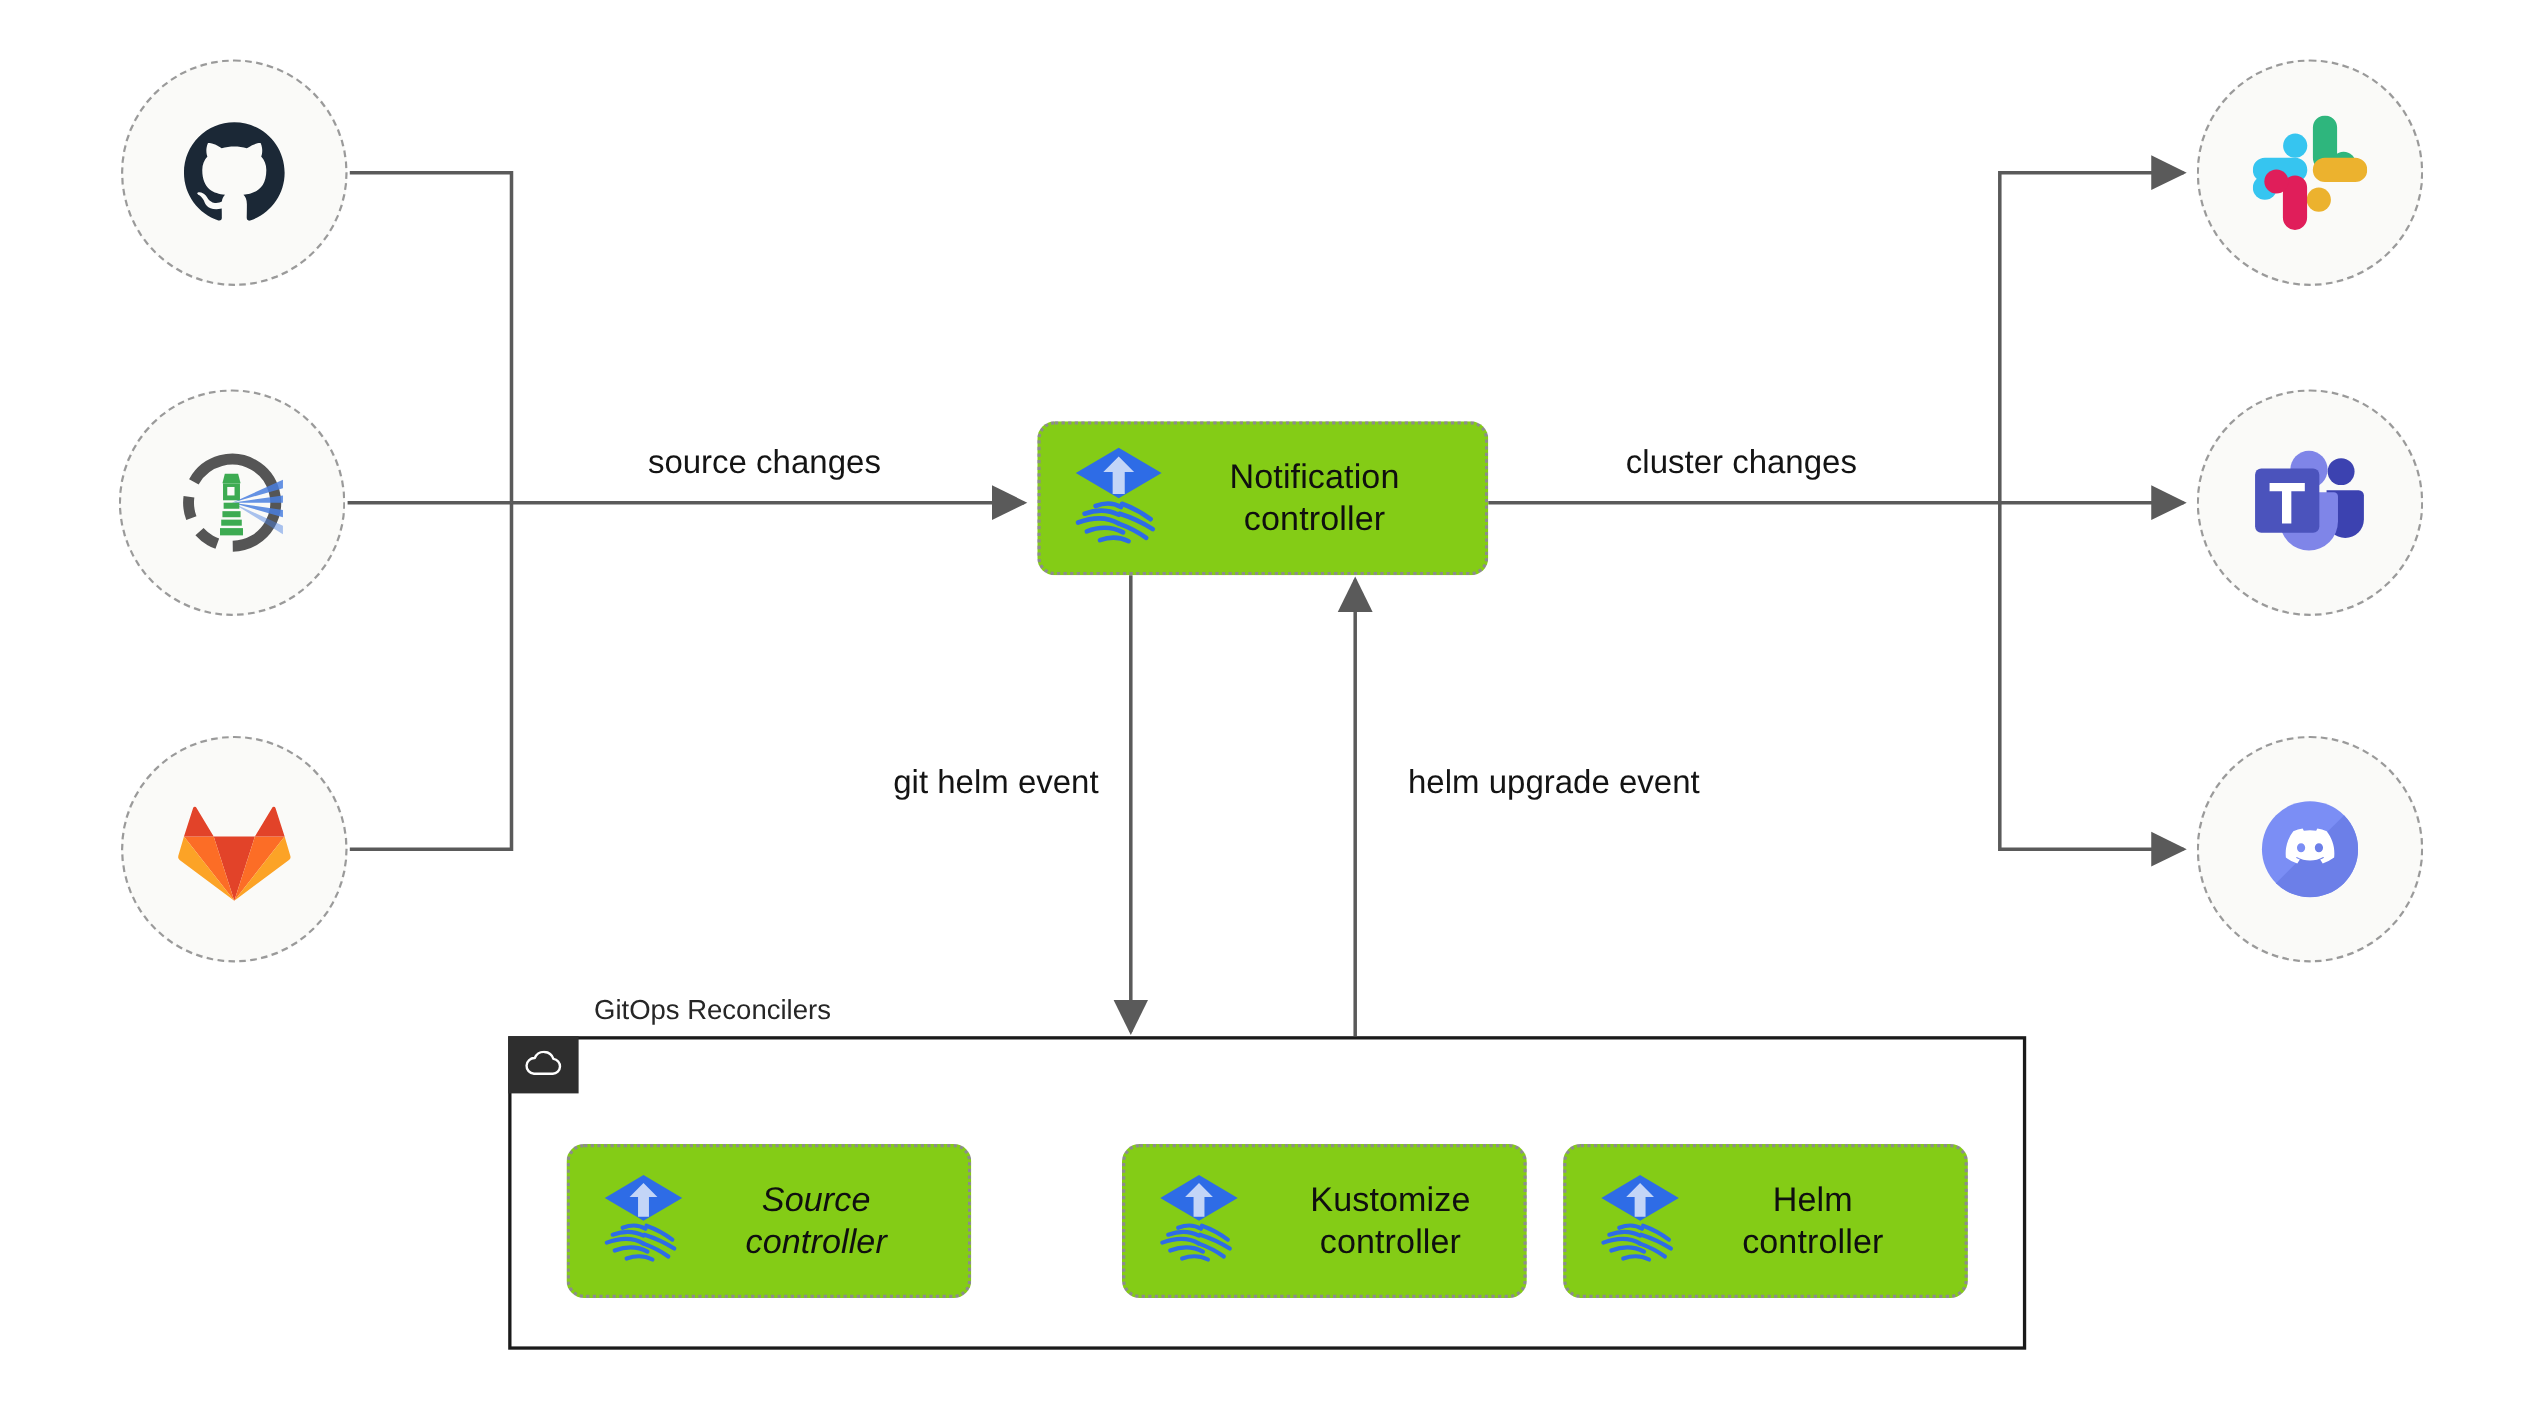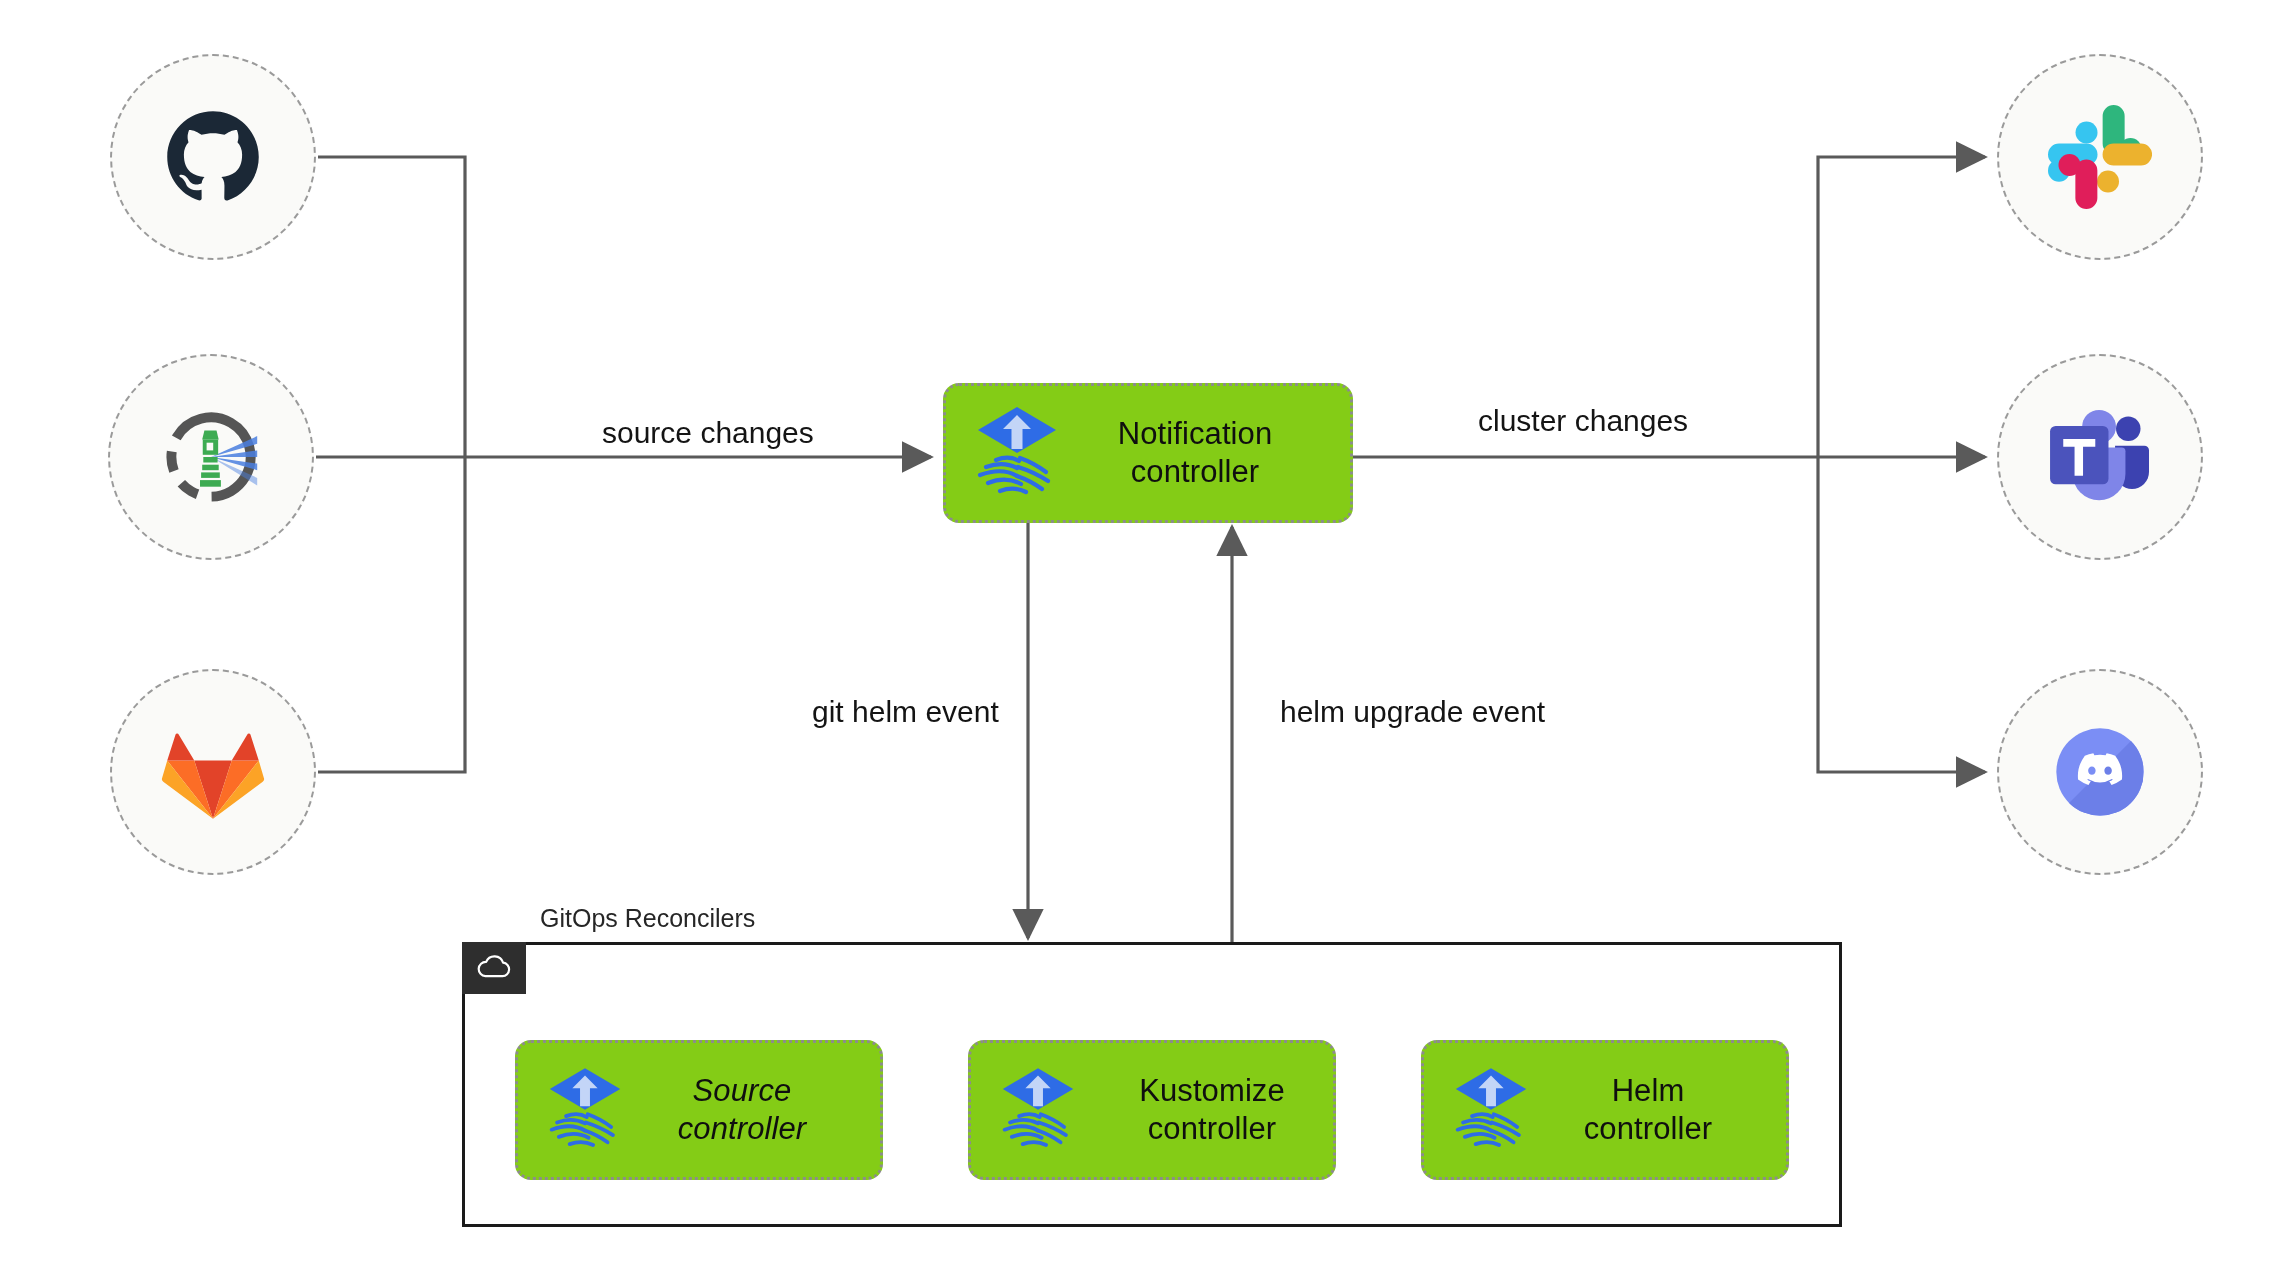--- a/index.html
+++ b/index.html
@@ -192,21 +192,21 @@
             <path d="M41 71 Q55 76 66 84"></path>
         </g>
       </svg>
     </span>
     <span class="ctrl-label">
       <span>Source</span><br>
       <span>controller</span>
     </span>
   </div>
 
-  <div class="ctrl-box" style="left:968px;top:1040px;width:368px;height:140px;gap:34px;">
+  <div class="ctrl-box" style="left:1020px;top:1040px;width:368px;height:140px;gap:34px;">
     <span class="ctrl-logo">
       <svg width="74" height="84" viewBox="0 0 82 92">
         <path fill="#2e6ce6" d="M41 2 L80 25 L41 48 L2 25 Z"></path>
         <path fill="#c3d5f7" d="M41 10 L55 24 L46.5 24 L46.5 44 L35.5 44 L35.5 24 L27 24 Z"></path>
         <g stroke="#2e6ce6" stroke-width="4.2" fill="none" stroke-linecap="round">
           <path d="M20 55 Q33 50 43 56"></path>
             <path d="M10 62 Q27 56 41 63"></path>
           <path d="M4 70 Q26 62 41 71"></path>
             <path d="M12 78 Q30 71 45 79"></path>
           <path d="M24 86 Q38 81 50 87"></path>
@@ -238,18 +238,18 @@
             <path d="M41 71 Q55 76 66 84"></path>
         </g>
       </svg>
     </span>
     <span class="ctrl-label">
       <span>Helm</span><br>
       <span>controller</span>
     </span>
   </div>
 
-  <div class="edge-label" style="left:596px;top:404px;margin-top:12px;">source changes</div>
+  <div class="edge-label" style="left:583px;top:404px;">source changes</div>
   <div class="edge-label" style="left:1472px;top:404px;">cluster changes</div>
   <div class="edge-label" style="left:806px;top:695px;">git helm event</div>
   <div class="edge-label" style="left:1274px;top:695px;">helm upgrade event</div>
 
 </div>
 
 </body></html>

